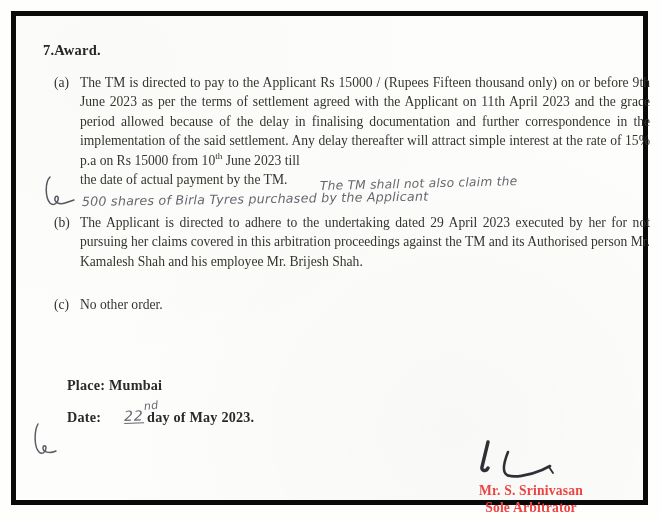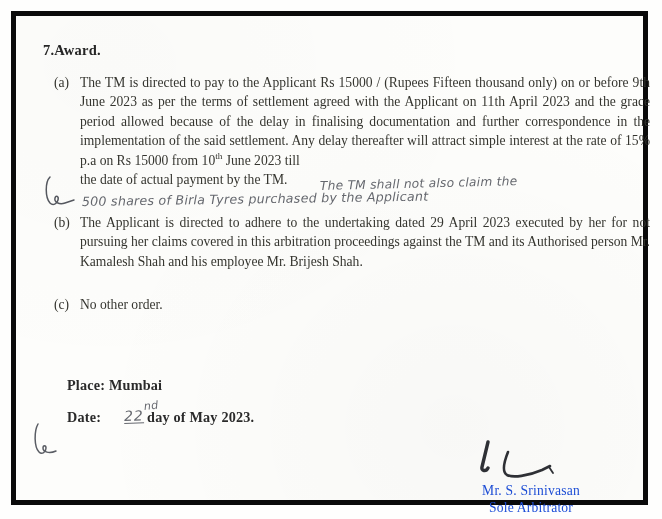--- a/index.html
+++ b/index.html
@@ -179,22 +179,22 @@
     position: relative;
   }
   #signature-mark svg {
     position: absolute;
     left: 30px;
     top: 0;
   }
   #arbitrator-name,
   #arbitrator-title {
     font-size: 13.6px;
-    font-weight: normal;
-    color: #1d4ed8;
+    font-weight: bold;
+    color: #ef4444;
     line-height: 17px;
     letter-spacing: 0.2px;
   }
 </style>
 </head>
 <body>
 
 <div id="page">
   <div id="scan-frame">
     <div id="paper">

